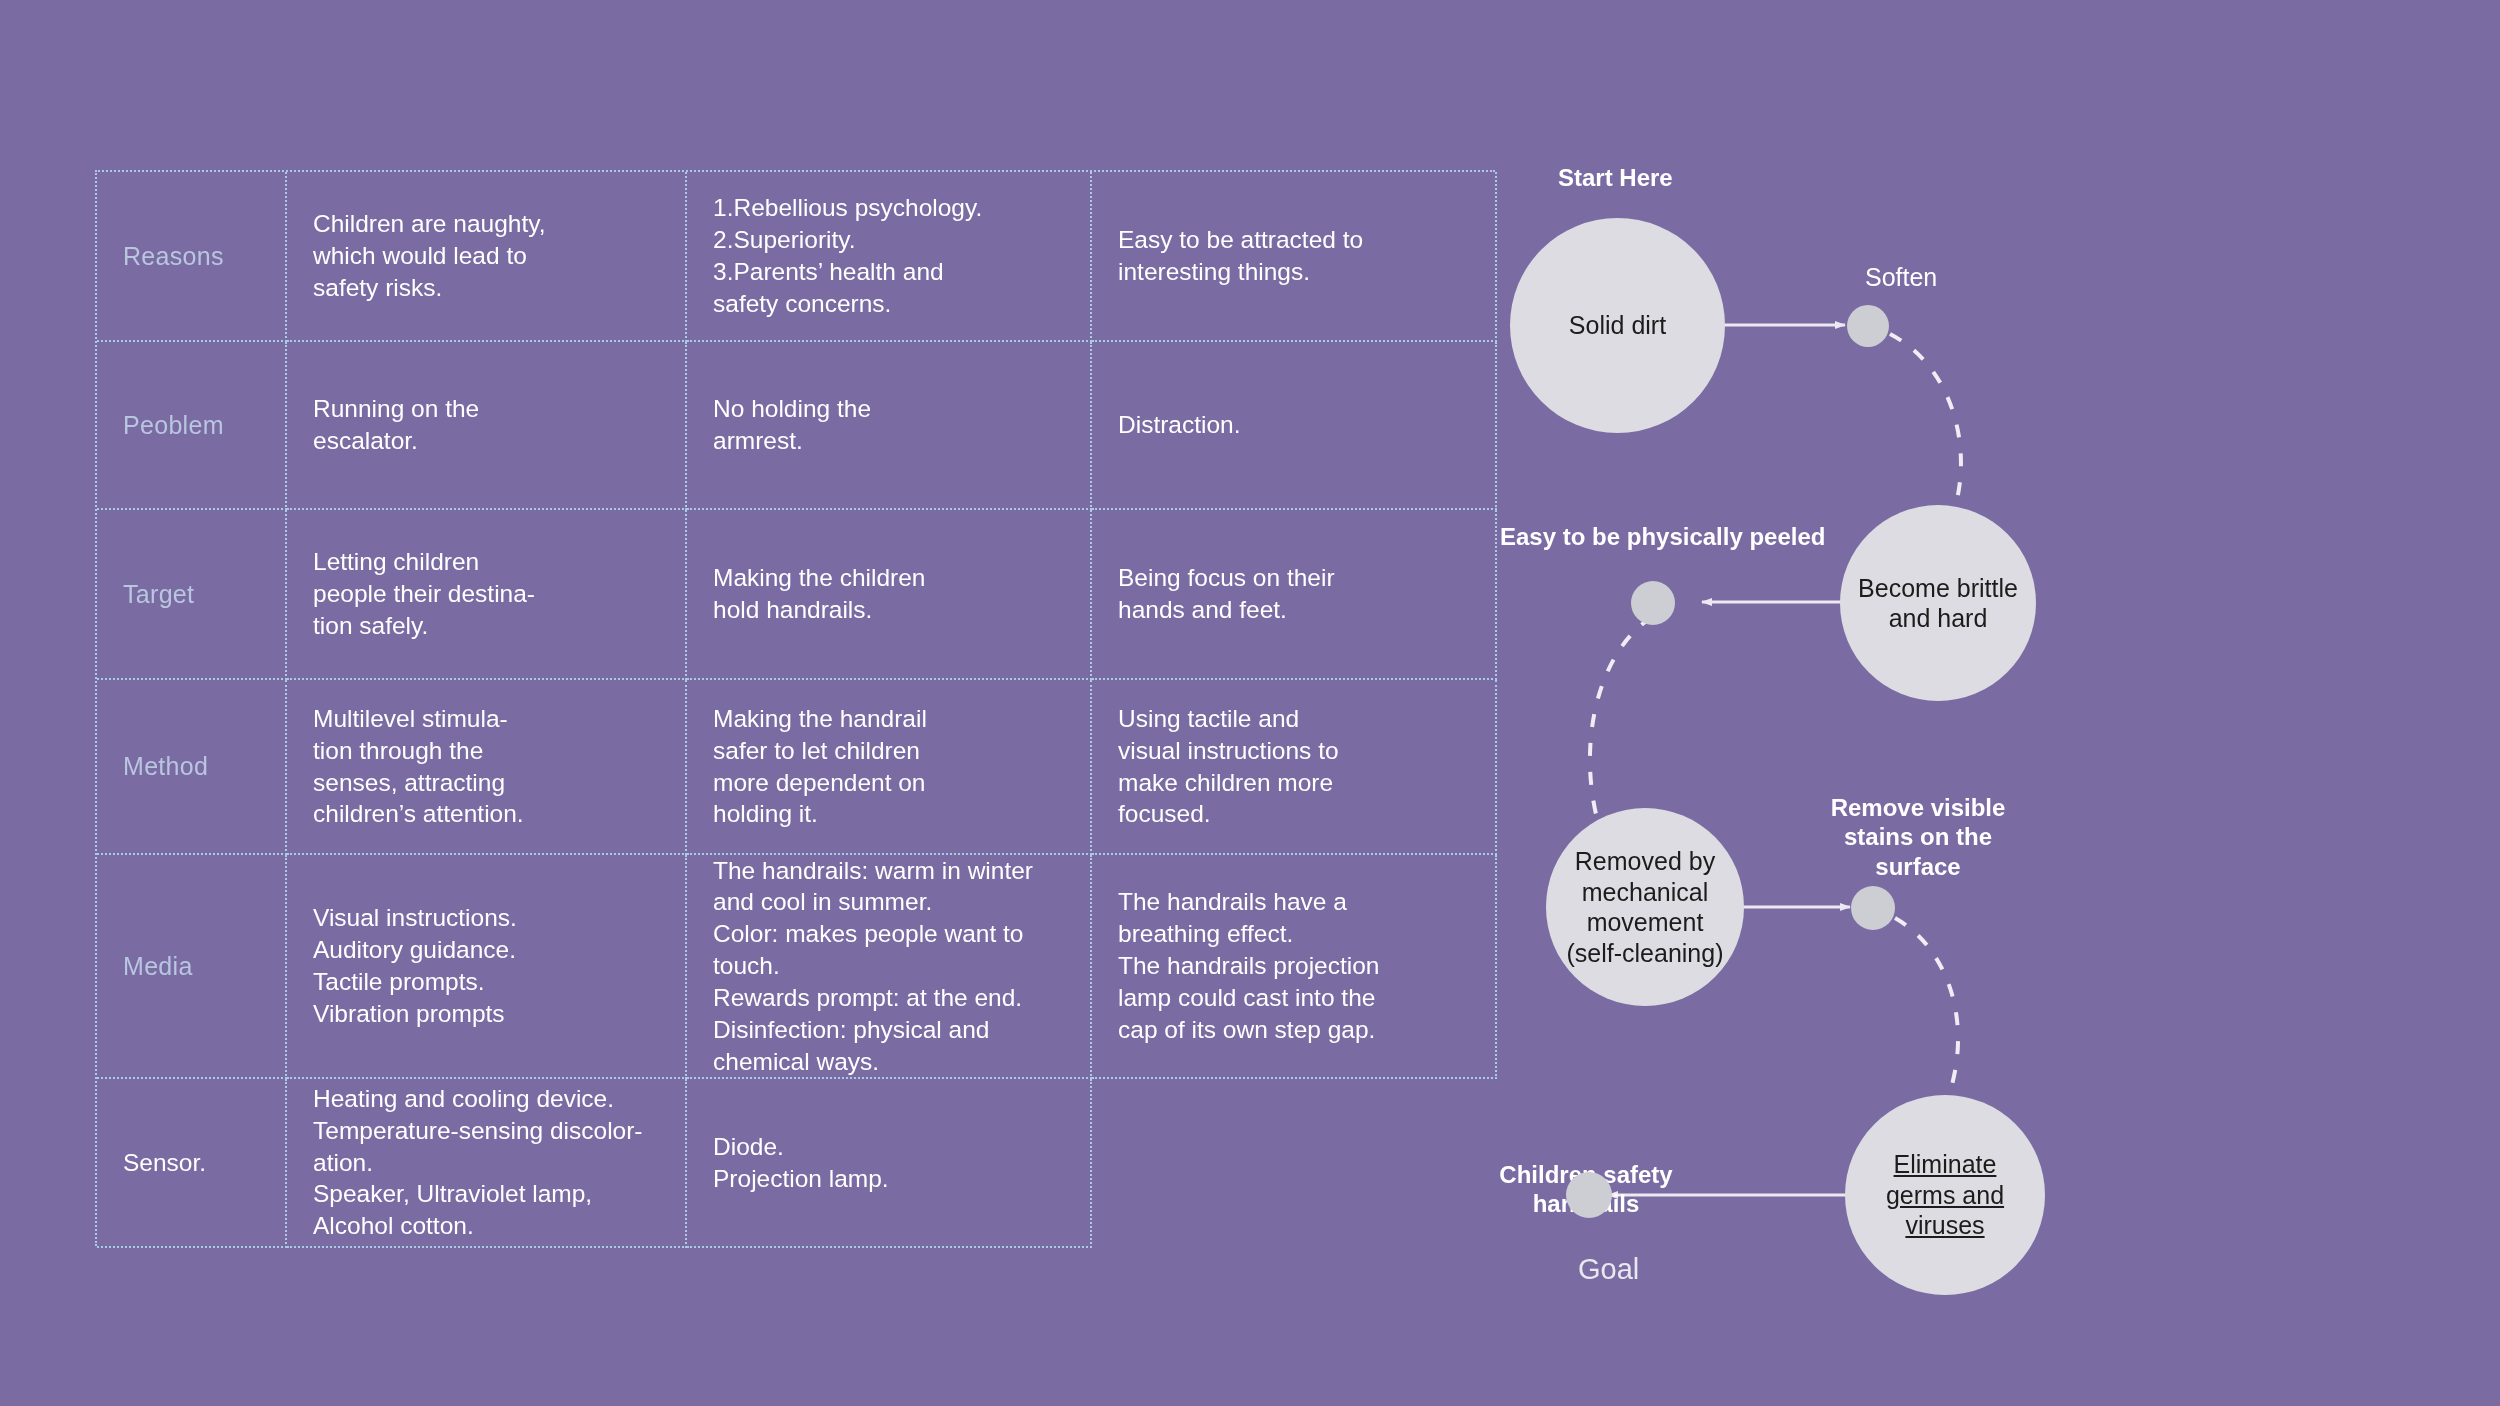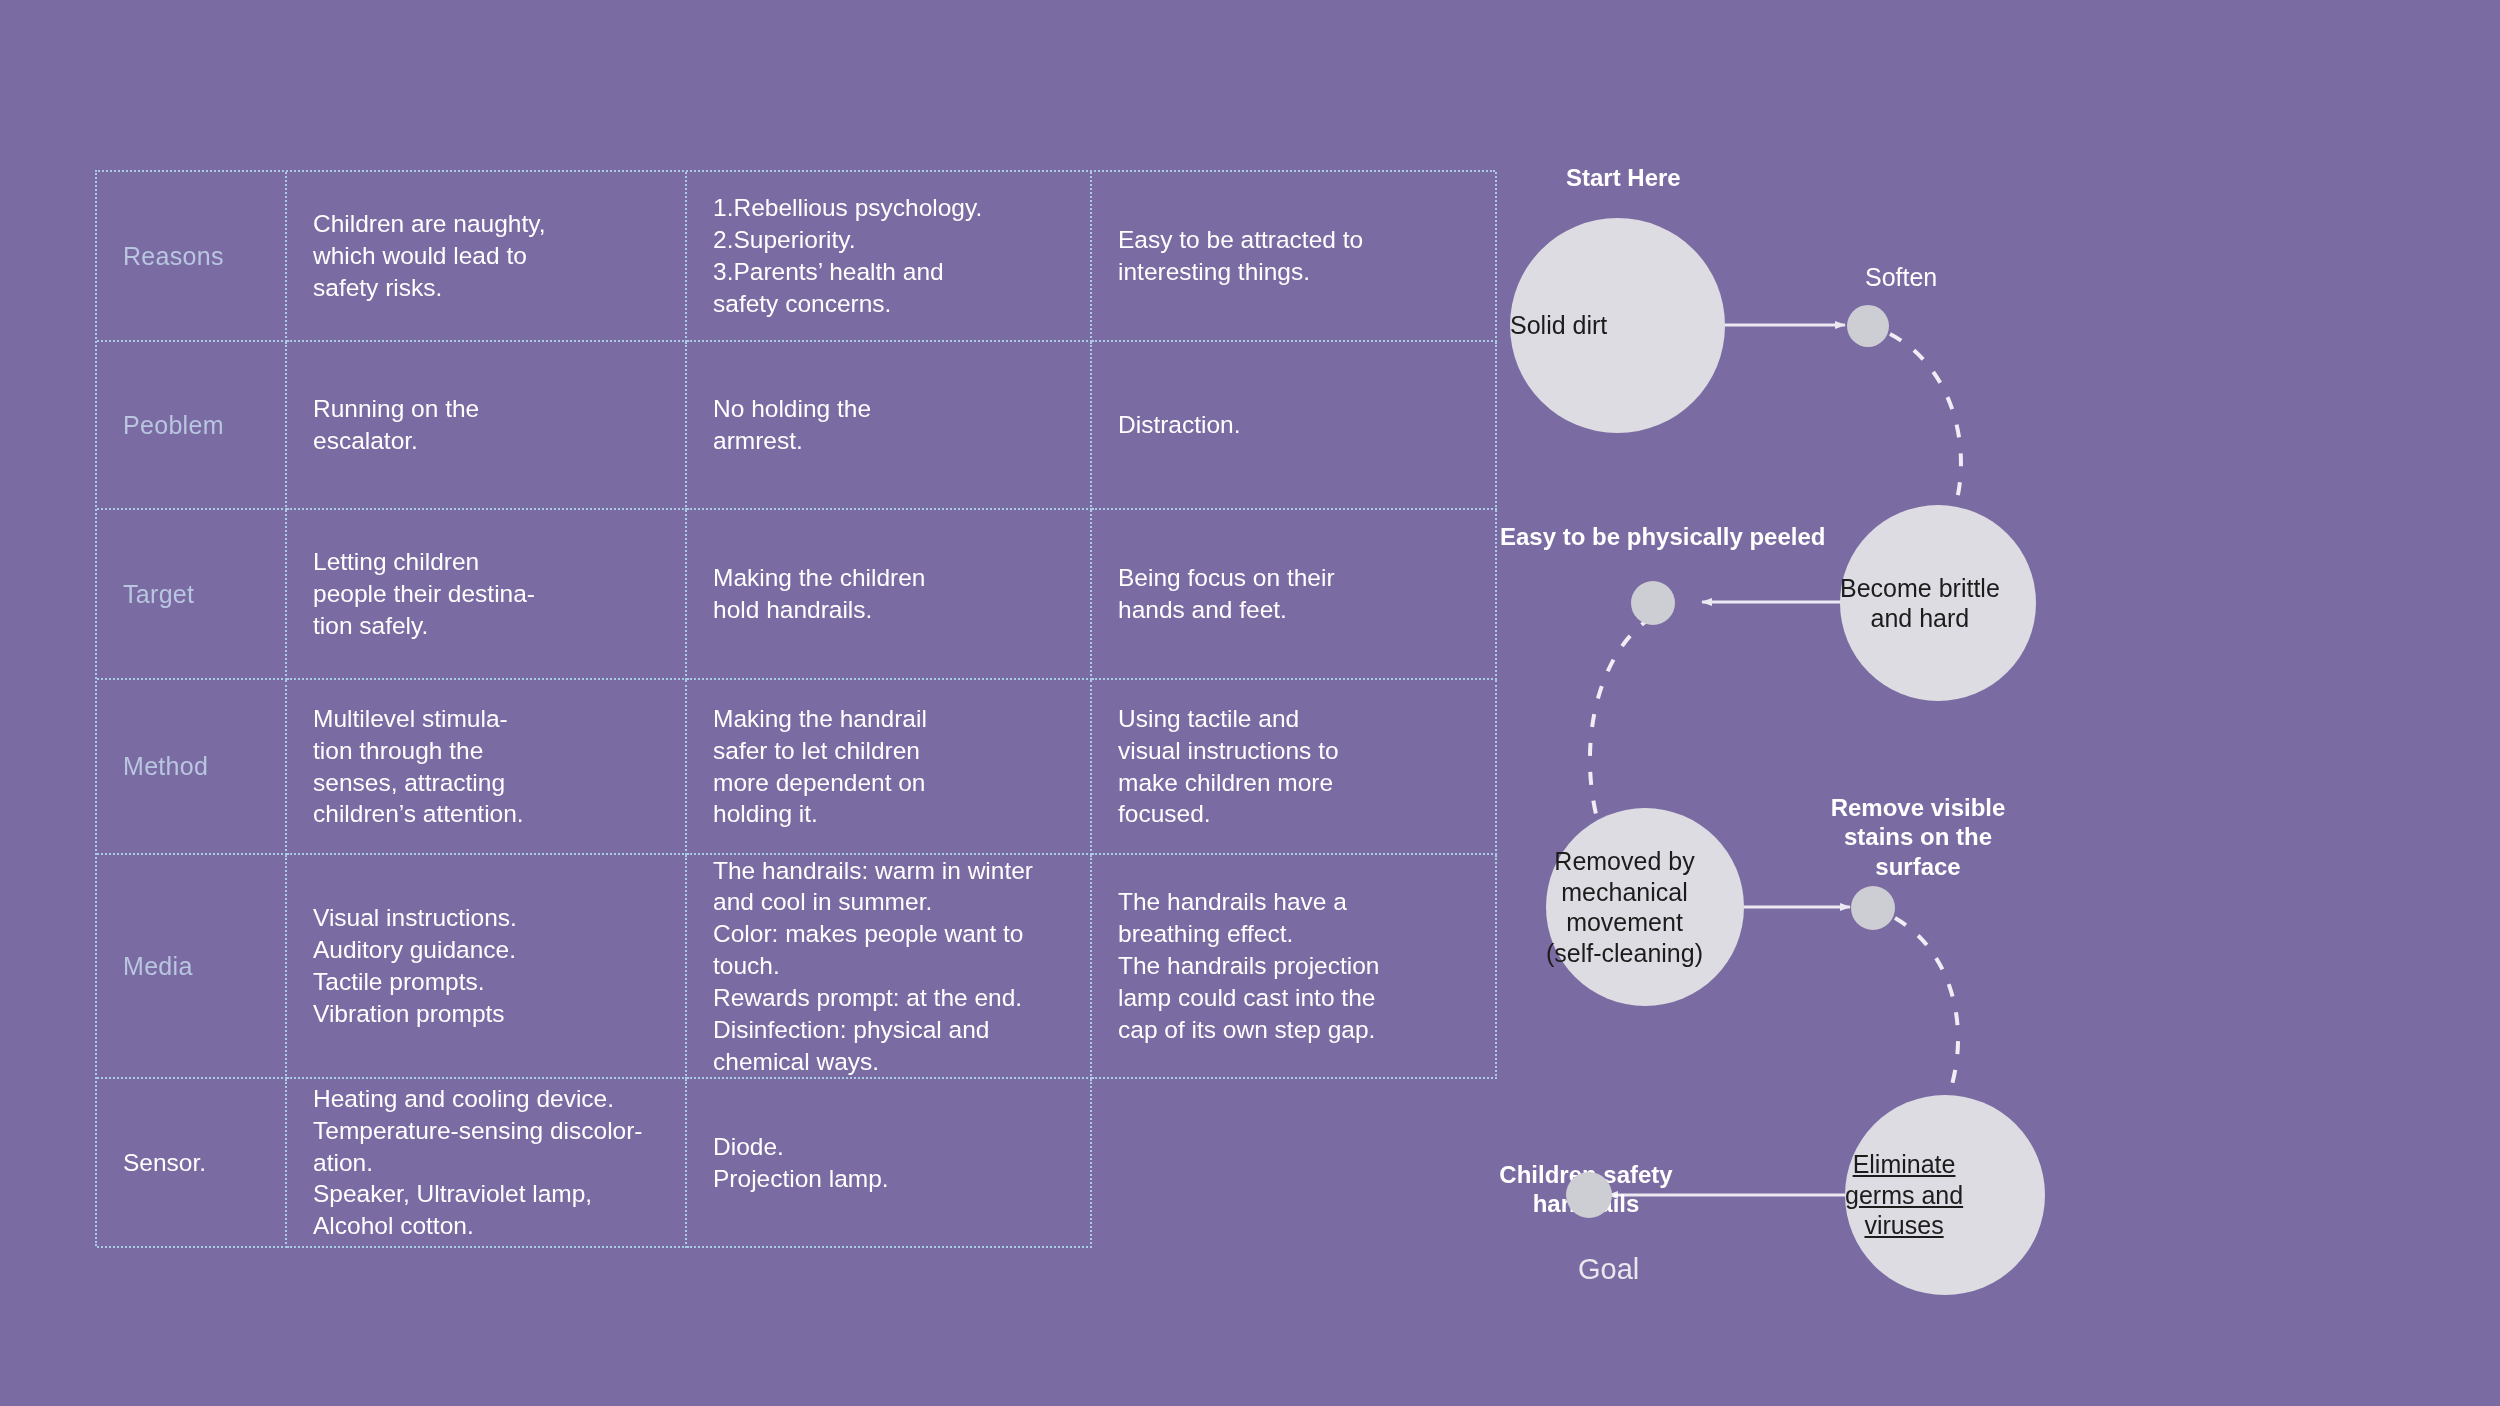--- a/index.html
+++ b/index.html
@@ -54,20 +54,21 @@
     width:970px; height:1406px;
   }
   #flow svg { position:absolute; left:0; top:0; }
 
   .node {
     position:absolute;
     border-radius:50%;
     background:#dcdce2;
     display:flex;
     align-items:center;
+    justify-content:center;
     text-align:center;
     color:#1c1c1c;
     line-height:1.22;
     white-space:pre-line;
   }
   .node.big  { font-size:25px; }
   .node.dot  { background:#cdcdd4; }
 
   .flabel {
     position:absolute;
@@ -222,21 +223,21 @@
 
       <path d="M 122 617 C 55 660 38 790 92 880" fill="none" stroke="#f0edf5" stroke-width="4" stroke-dasharray="13 16" stroke-linecap="butt"></path>
 
       <line x1="205" y1="907" x2="320" y2="907" stroke="#ece9f2" stroke-width="3" marker-end="url(#arrowR)"></line>
 
       <path d="M 365 918 C 430 955 450 1055 400 1135" fill="none" stroke="#f0edf5" stroke-width="4" stroke-dasharray="13 16" stroke-linecap="butt"></path>
 
       <line x1="330" y1="1195" x2="78" y2="1195" stroke="#ece9f2" stroke-width="3" marker-end="url(#arrowL)"></line>
     </svg>
 
-    <div class="flabel bold" style="left:36px; top:163px;">Start Here</div>
+    <div class="flabel bold" style="left:28px; top:163px;">Start Here</div>
 
     <div class="flabel plain" style="left:335px; top:262px;">Soften</div>
 
     <div class="flabel bold" style="left:-30px; top:522px;">Easy to be physically peeled</div>
 
     <div class="flabel bold center" style="left:268px; top:793px; width:240px;">Remove visible
 stains on the surface</div>
 
     <div class="flabel bold center" style="left:-64px; top:1160px; width:240px;">Children safety
 handrails</div>

